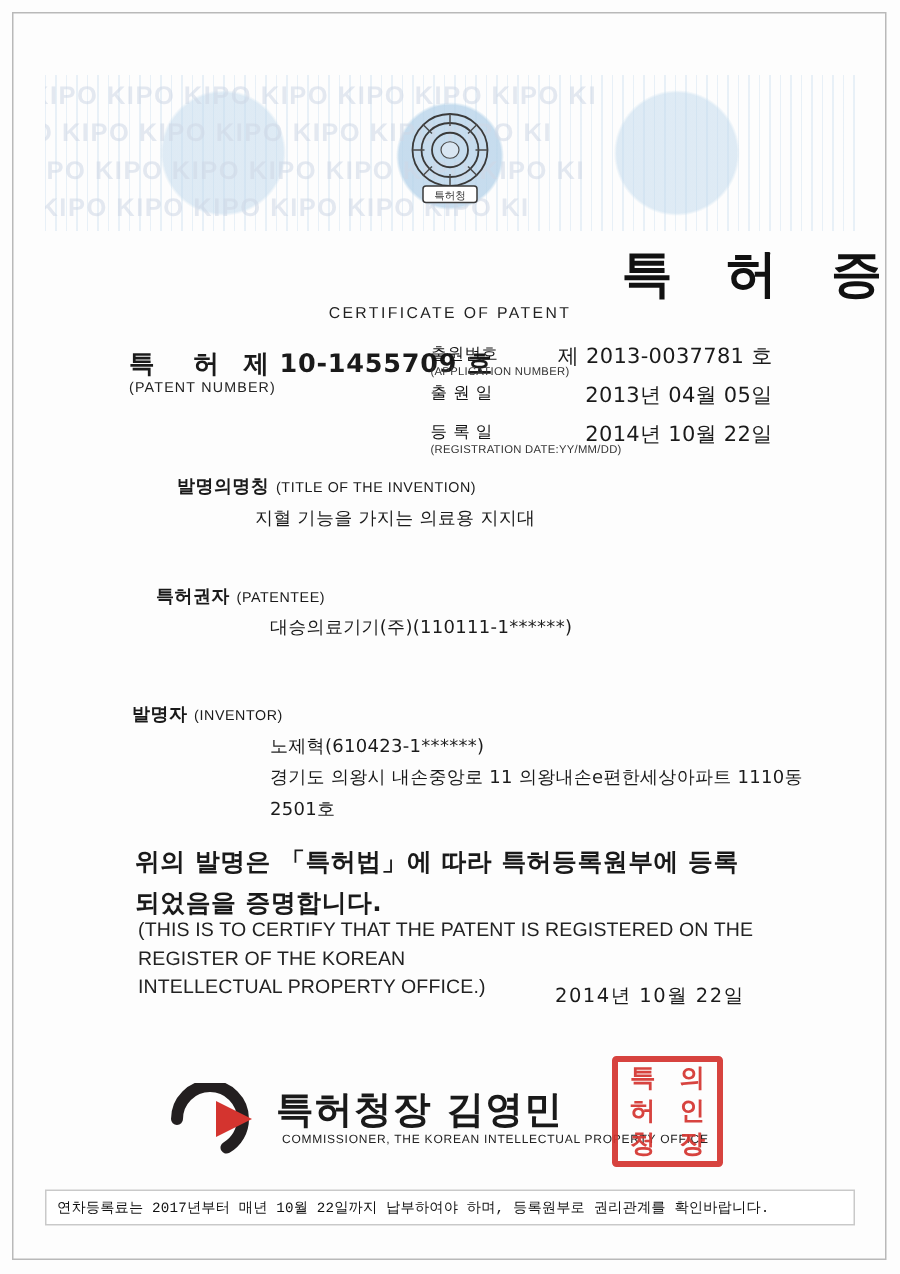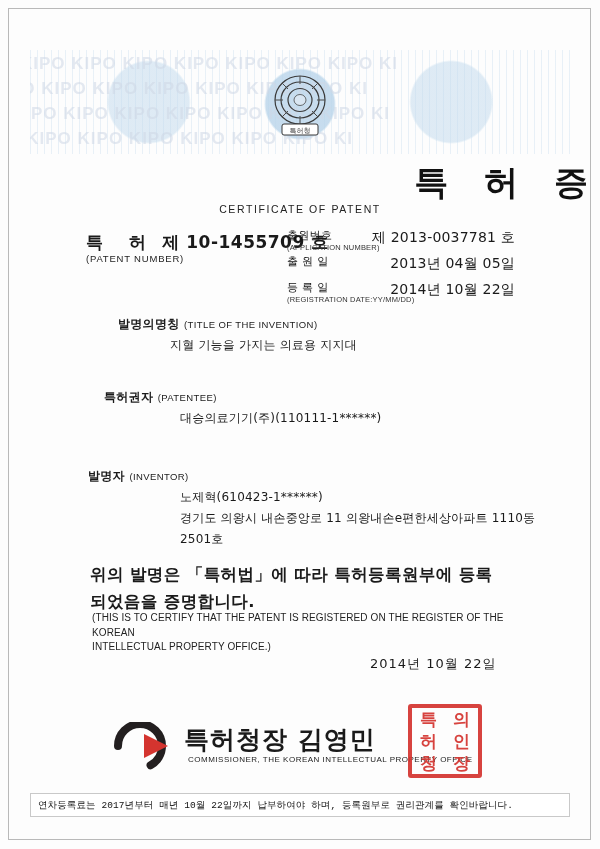--- a/index.html
+++ b/index.html
@@ -189,21 +189,21 @@
     font-family: "DejaVu Sans", sans-serif;
     font-weight: bold;
     line-height: 1.62;
     letter-spacing: 0.4px;
   }
   .statement-en {
     position: absolute;
     left: 92px;
     top: 611px;
     width: 420px;
-    font-size: 10px;
+    font-size: 13px;
     line-height: 1.45;
     color: #222;
     letter-spacing: 0.1px;
   }
   .statement-date {
     position: absolute;
     left: 370px;
     top: 655px;
     font-size: 13px;
     font-family: "DejaVu Sans", sans-serif;

